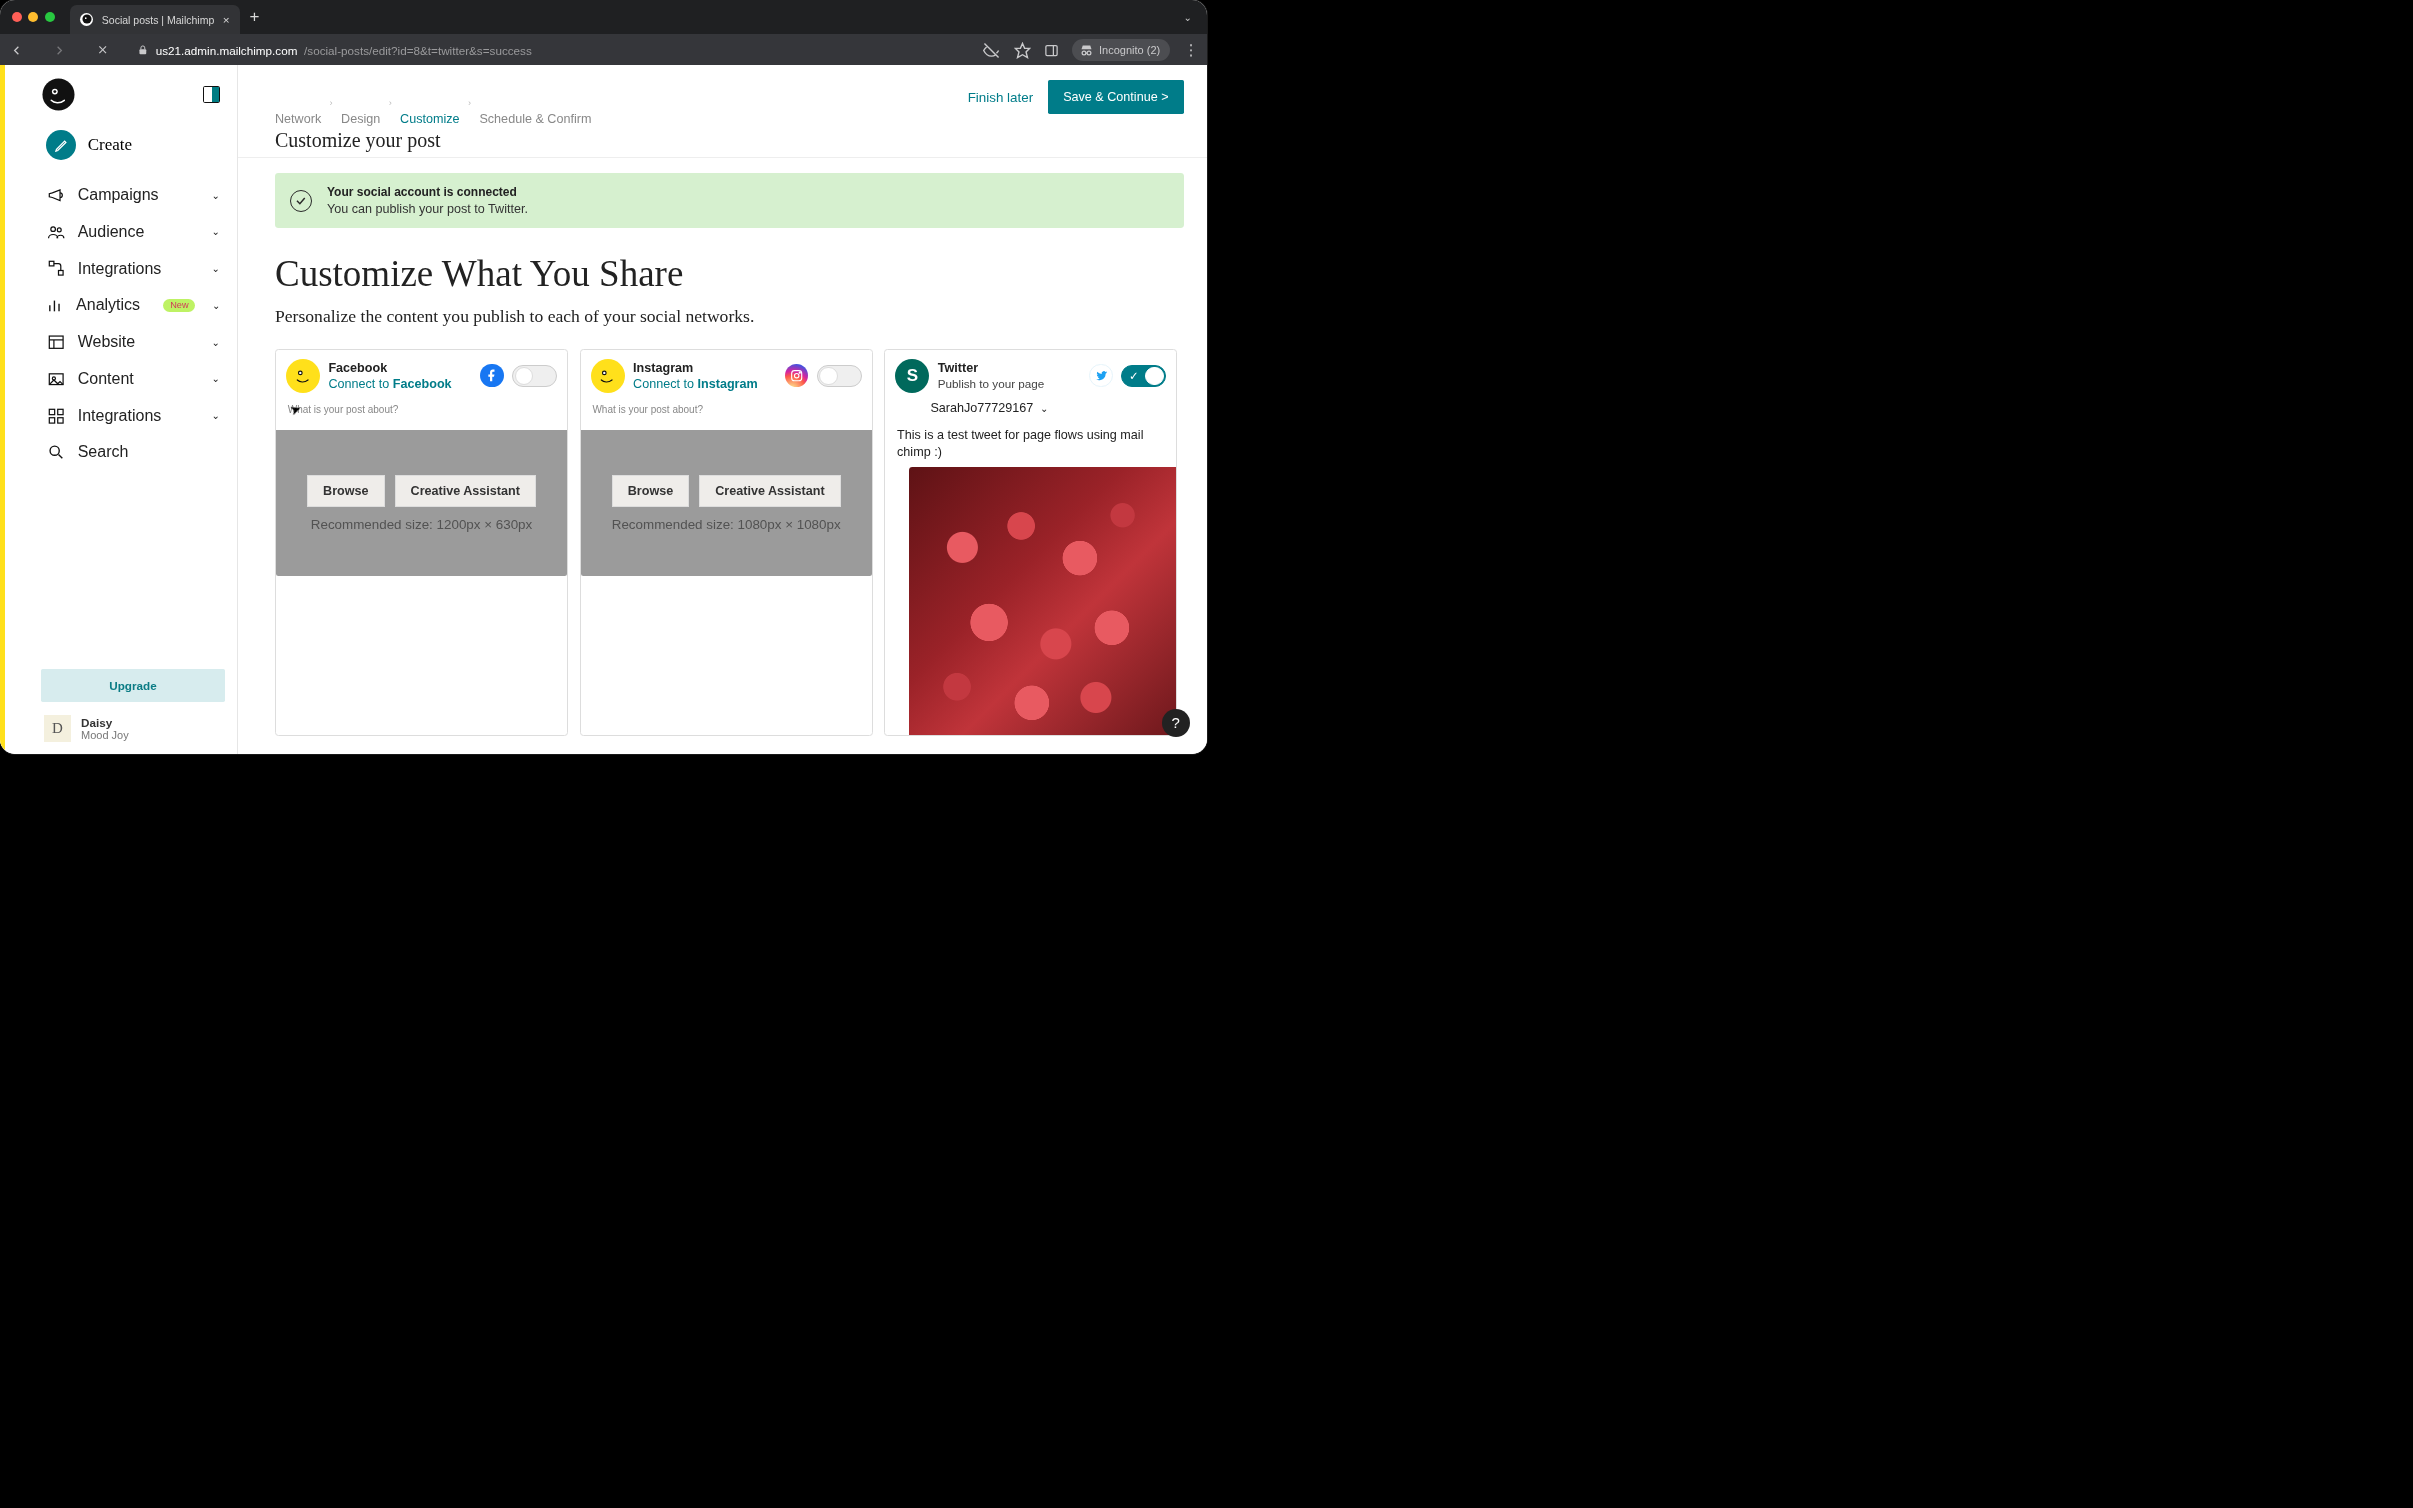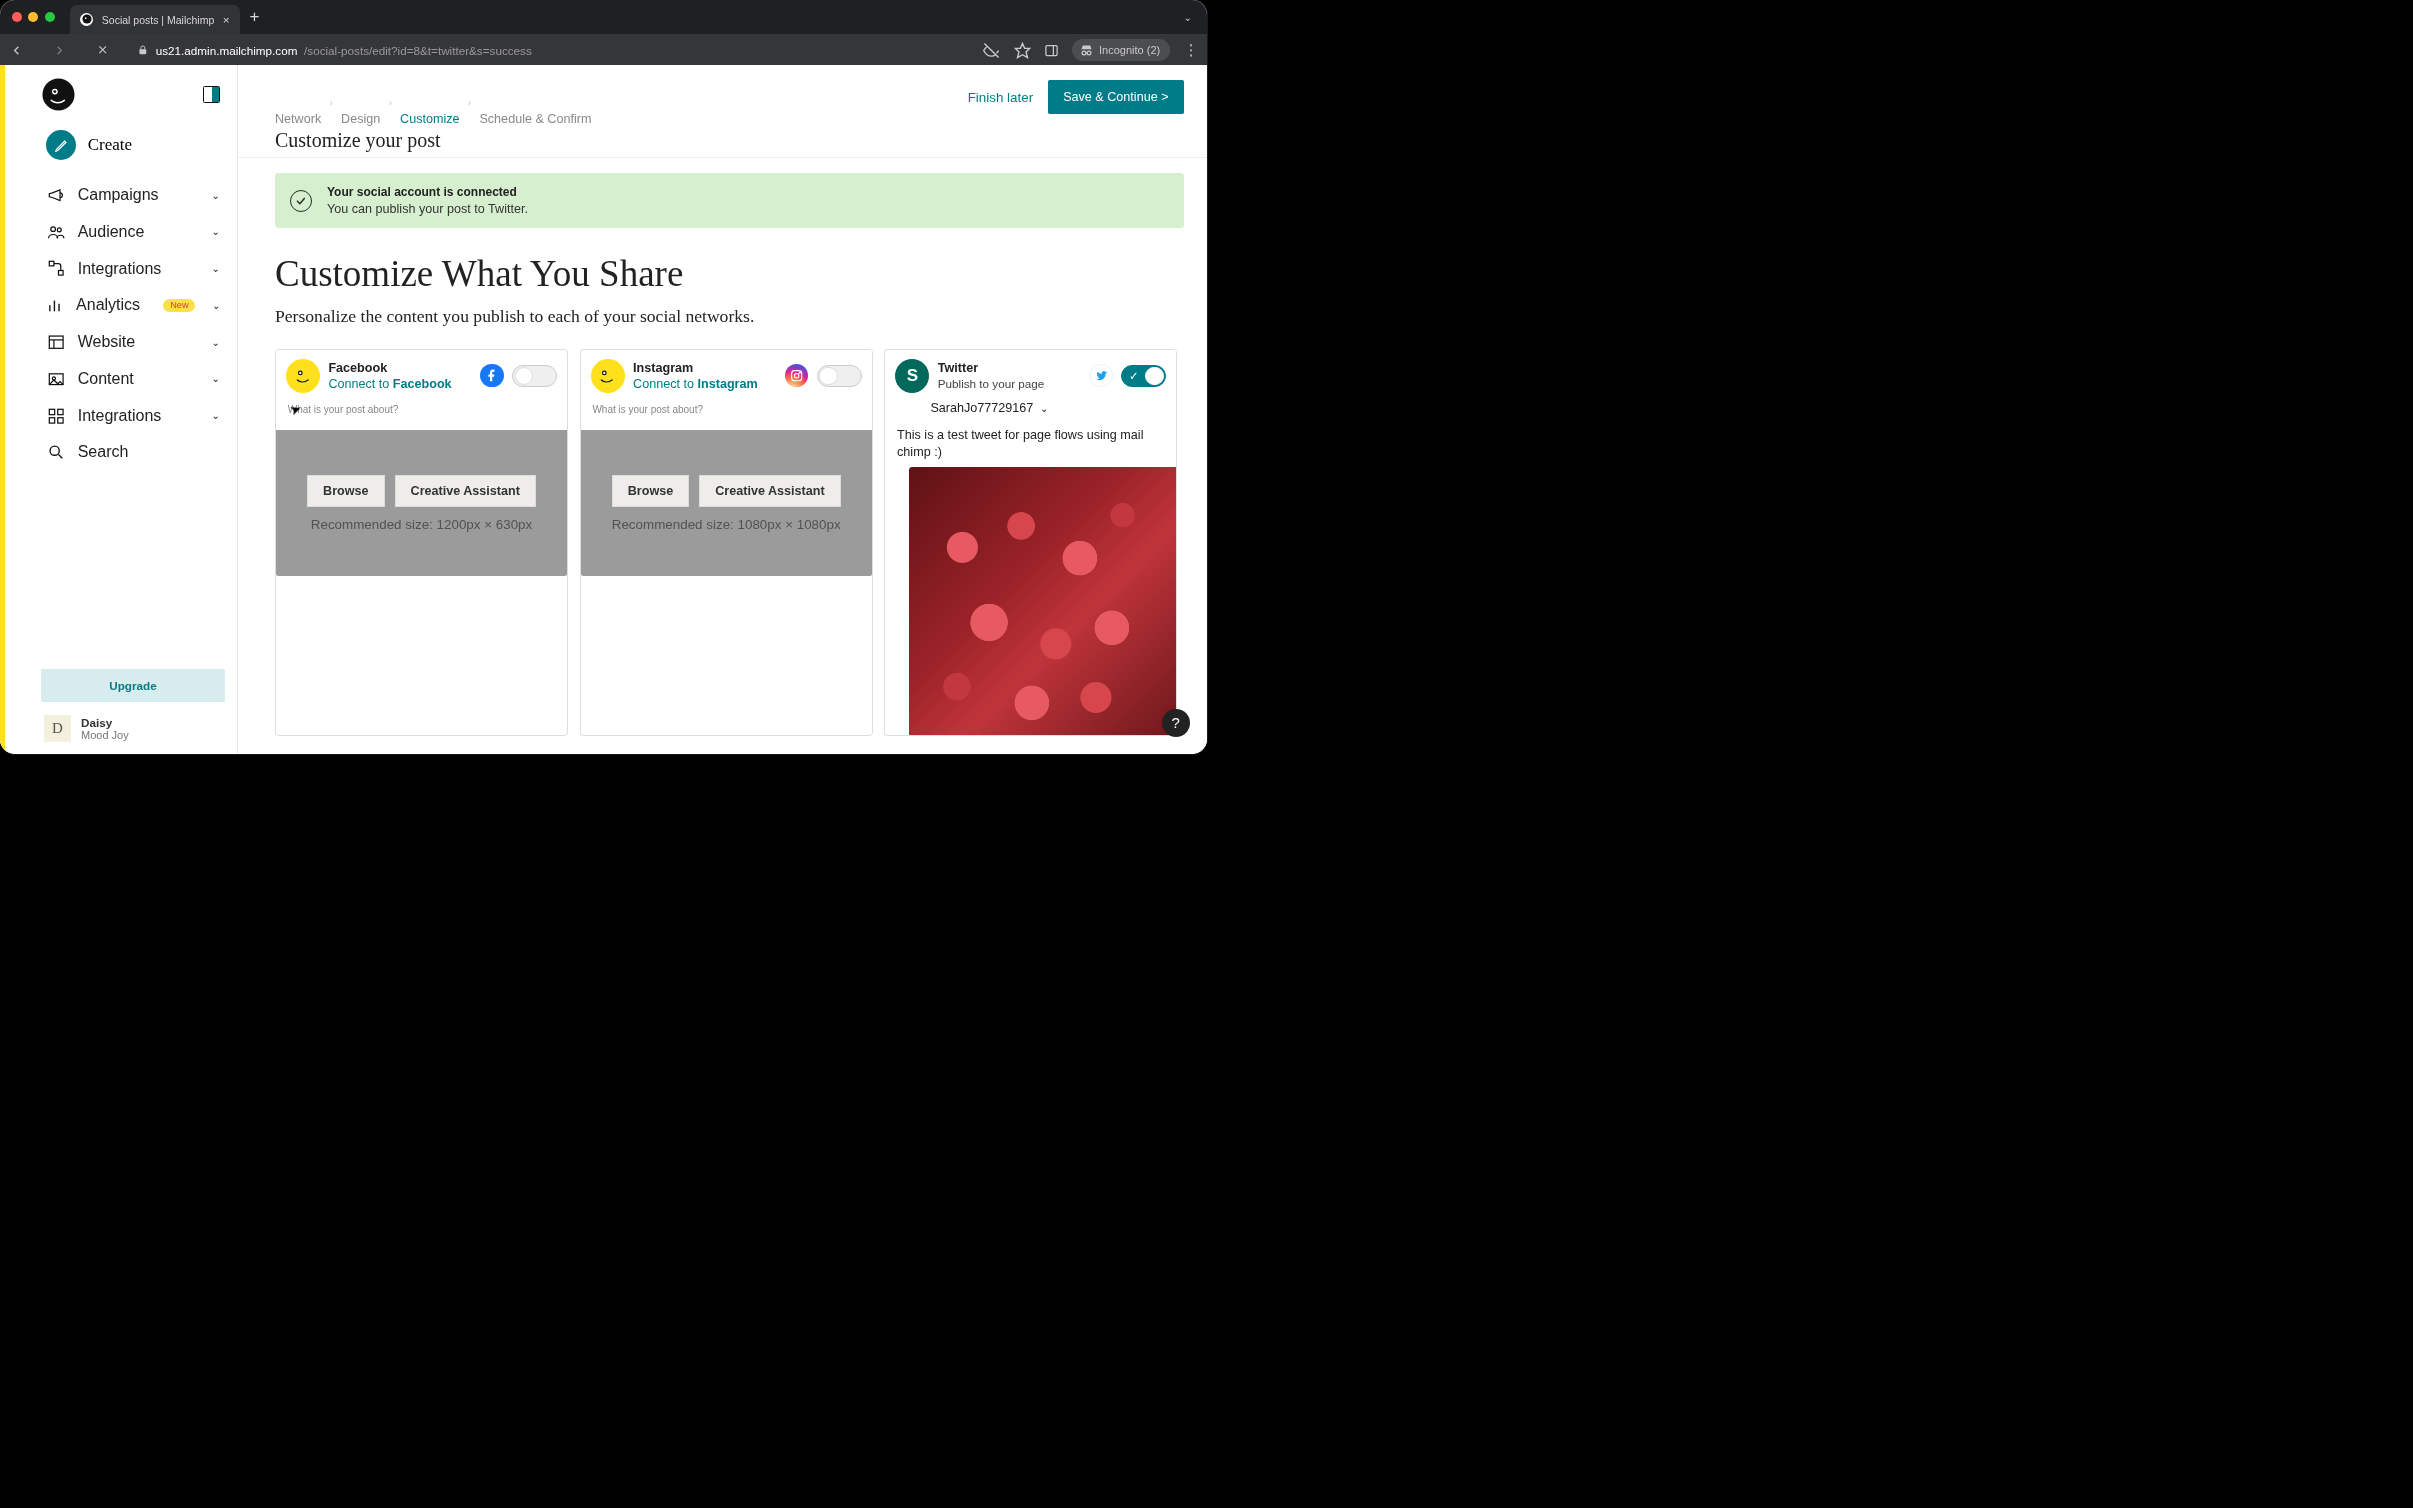--- a/index.html
+++ b/index.html
@@ -35,21 +35,21 @@
   .panel-toggle{width:17px;height:17px;border:1.7px solid #111;border-radius:1.7px;position:relative;}
   .panel-toggle::after{content:"";position:absolute;right:0;top:0;bottom:0;width:7.5px;background:#007c83;}
   .create-row{display:flex;align-items:center;gap:11.7px;padding:6.7px 17px;cursor:pointer;}
   .create-circle{width:30px;height:30px;border-radius:50%;background:#007c89;color:#fff;display:flex;align-items:center;justify-content:center;}
   .create-label{font-family:Georgia,"Times New Roman",serif;font-size:17px;}
   .navlist{margin-top:10px;}
   .navitem{display:flex;align-items:center;gap:11.7px;padding:9.2px 17px;cursor:pointer;font-family:Georgia,"Times New Roman",serif;font-size:16px;color:#222;}
   .navitem .nicon{width:20px;display:flex;justify-content:center;}
   .navitem .spacer{flex:1;}
   .navitem .chev{font-size:10px;color:#222;}
-  .badge-new{background:#fde047;color:#cf3a5a;font-size:9.2px;padding:1.7px 6.7px;border-radius:8.4px;font-family:Arial,sans-serif;}
+  .badge-new{background:#bef264;color:#cf3a5a;font-size:9.2px;padding:1.7px 6.7px;border-radius:8.4px;font-family:Arial,sans-serif;}
   .sidebar .grow{flex:1;}
   .upgrade{margin:0 11.7px 13.4px;background:#d7ecee;color:#0b7c85;text-align:center;padding:10px 0;font-size:11.7px;border-radius:1.7px;font-weight:600;cursor:pointer;}
   .profile{display:flex;align-items:center;gap:10px;padding:0 15px 11.7px;}
   .avatar{width:27px;height:27px;background:#f4f0de;color:#555;display:flex;align-items:center;justify-content:center;font-family:Georgia,serif;font-size:15px;}
   .profile .name{font-size:11.7px;font-weight:600;color:#333;}
   .profile .sub{font-size:11px;color:#777;}
   
   .main{flex:1;position:relative;overflow:hidden;border-left:0.8px solid #e6e6e6;}
   .main-inner{position:absolute;inset:0;overflow:auto;}
   .headerbar{display:flex;align-items:flex-start;justify-content:space-between;padding:15px 23.5px 5px 37px;border-bottom:0.8px solid #eee;}

